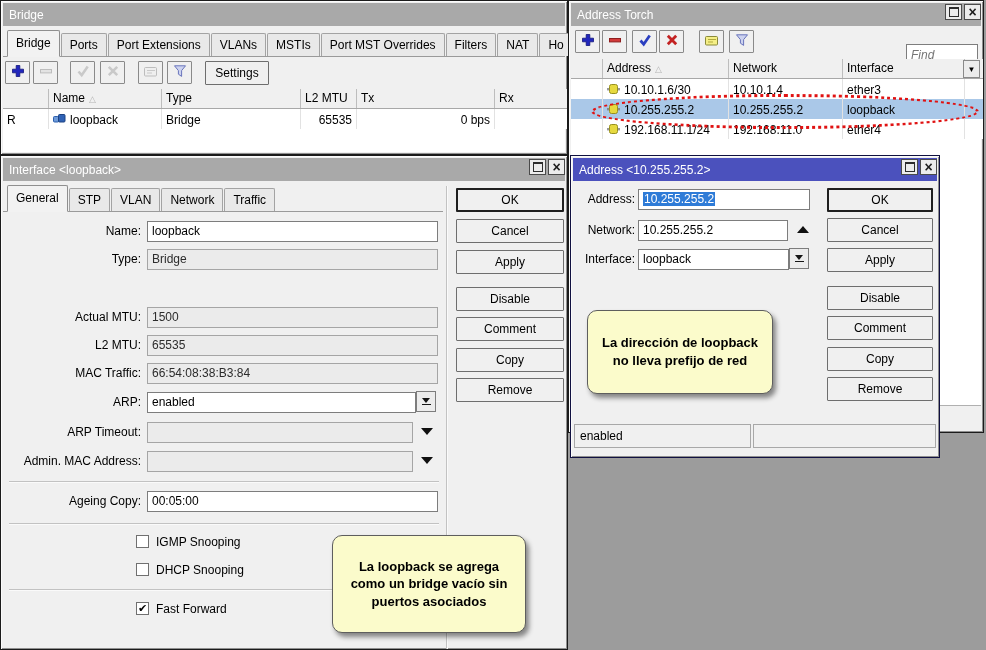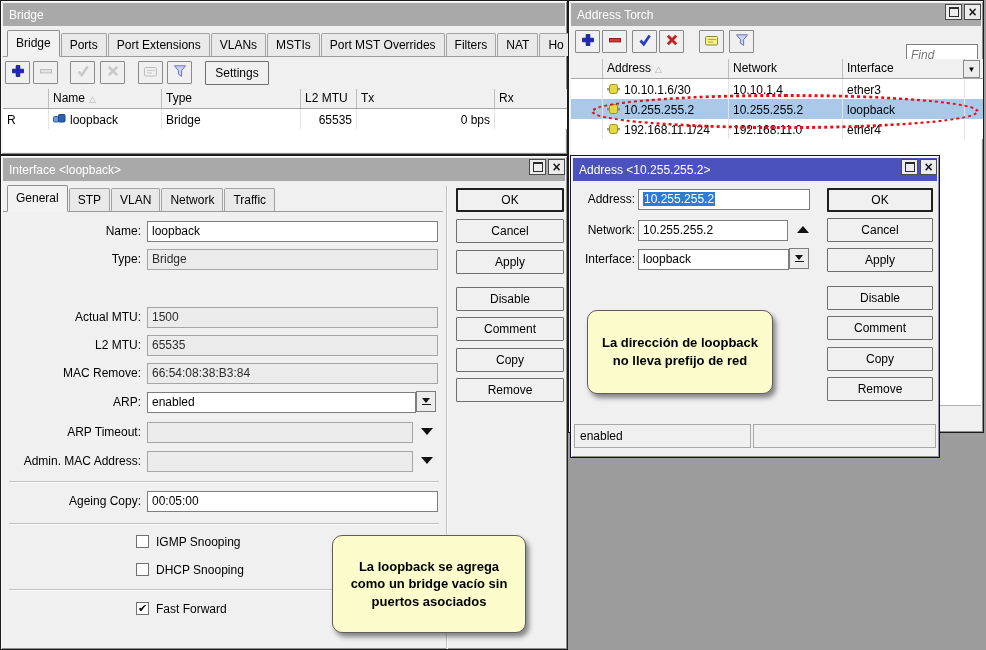--- a/index.html
+++ b/index.html
@@ -277,21 +277,21 @@
   </div>
   <div class="frow" style="top:150px;width:440px;">
     <span class="flabel">Actual MTU:</span>
     <span class="field disabled" style="left:146px;width:291px;">1500</span>
   </div>
   <div class="frow" style="top:178px;width:440px;">
     <span class="flabel">L2 MTU:</span>
     <span class="field disabled" style="left:146px;width:291px;">65535</span>
   </div>
   <div class="frow" style="top:206px;width:440px;">
-    <span class="flabel">MAC Remove:</span>
+    <span class="flabel">MAC Traffic:</span>
     <span class="field disabled" style="left:146px;width:291px;">66:54:08:38:B3:84</span>
   </div>
   <div class="frow" style="top:235px;width:440px;">
     <span class="flabel">ARP:</span>
     <span class="field" style="left:146px;width:269px;">enabled</span>
     <span class="combo-btn" style="left:415px;top:0;">
         <span class="ct"></span>
         <span class="cl"></span>
       </span>
   </div>

